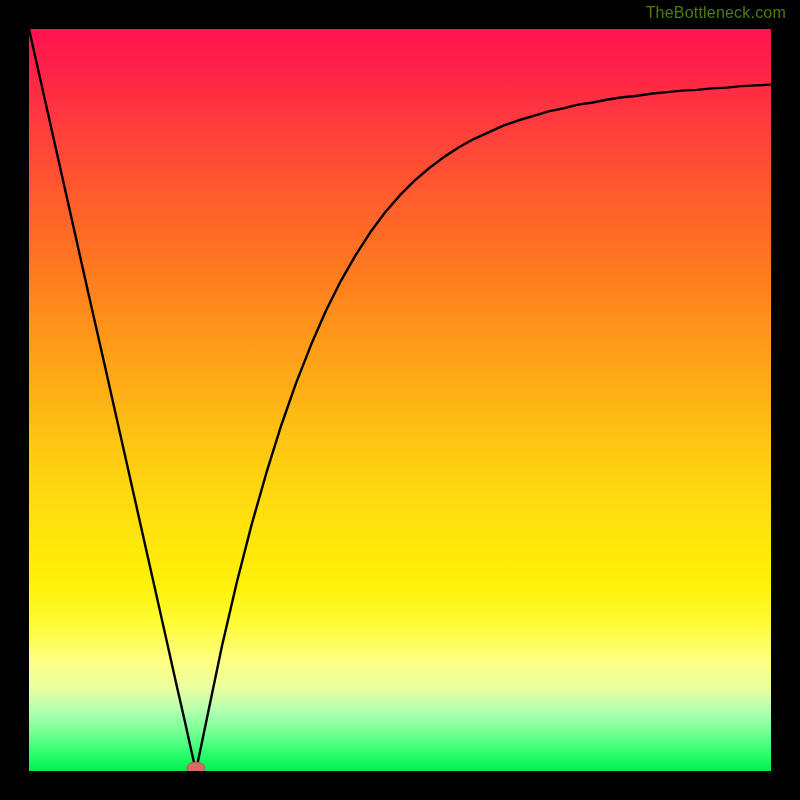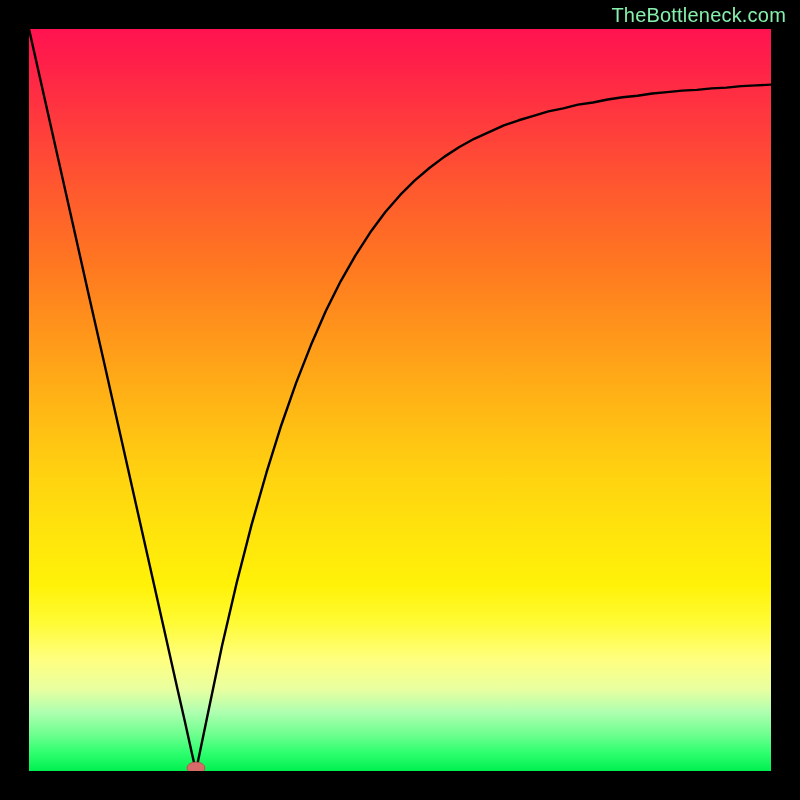--- a/index.html
+++ b/index.html
@@ -48,22 +48,22 @@
     position: absolute;
     left: 0;
     top: 0;
     width: 742px;
     height: 742px;
   }
   .watermark {
     position: absolute;
     top: 4px;
     right: 14px;
-    color: #86efac;
-    font-size: 20px;
+    color: #4d7c0f;
+    font-size: 16px;
     font-weight: 500;
     user-select: none;
     letter-spacing: 0.2px;
   }
 </style>
 </head>
 <body>
 <div class="frame">
 
   <div class="plot-area">

